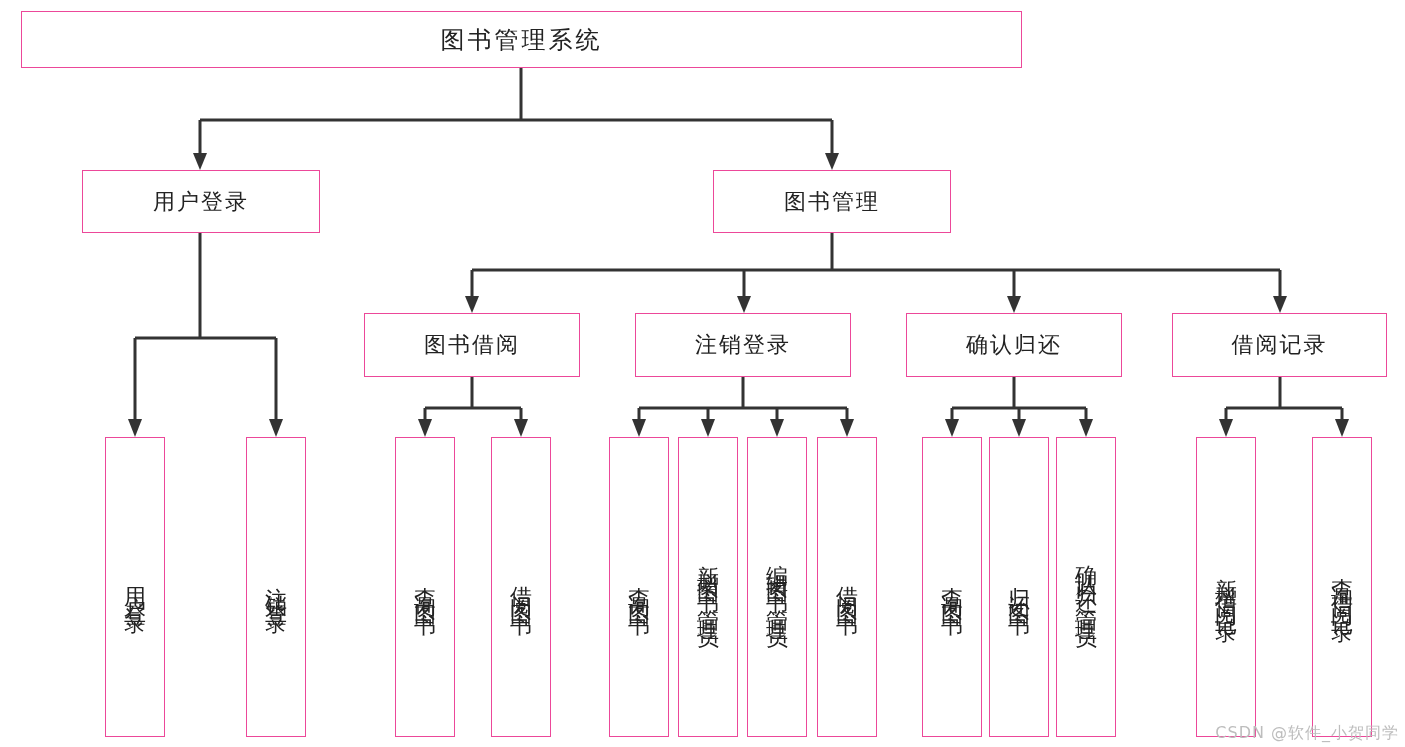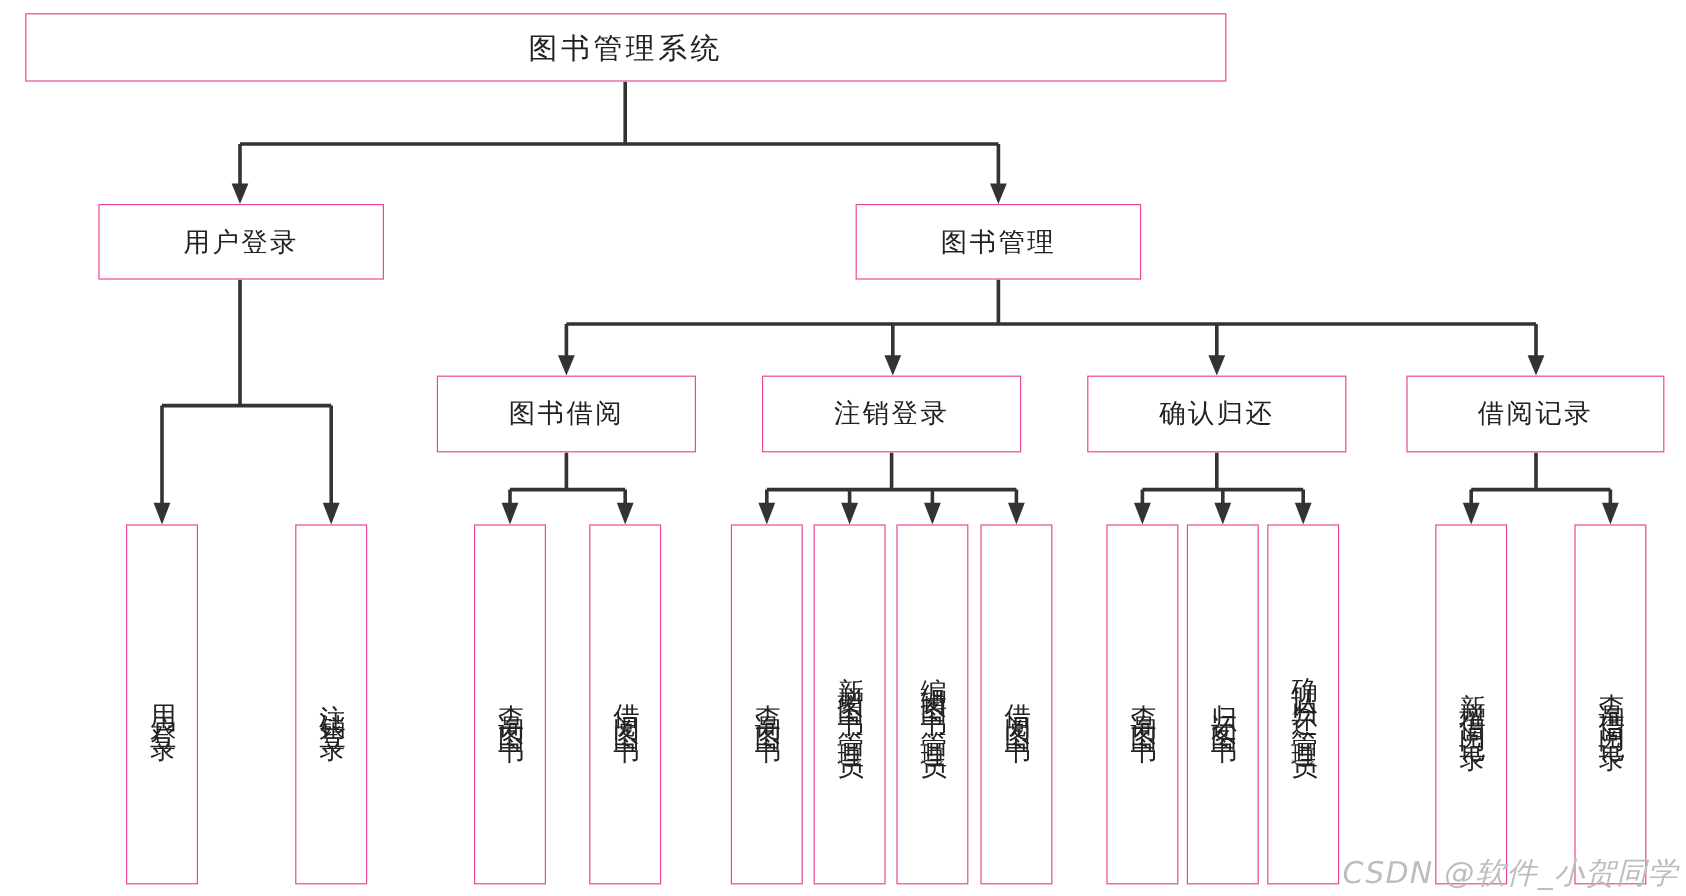--- a/index.html
+++ b/index.html
@@ -60,24 +60,23 @@
   .l-c4 { left: 817px; }
   .l-d1 { left: 922px; }
   .l-d2 { left: 989px; }
   .l-d3 { left: 1056px; }
   .l-e1 { left: 1196px; }
   .l-e2 { left: 1312px; }
   .watermark {
     position: absolute;
     right: 6px;
     bottom: 3px;
-    font-size: 25px;
+    font-size: 16px;
     letter-spacing: 1px;
     color: #bdbdbd;
-    font-style: italic;
   }
 </style>
 </head>
 <body>
 
 <div id="canvas">
 
   <svg class="connectors" viewBox="0 0 1405 747" xmlns="http://www.w3.org/2000/svg">
     <g>
       <path fill="none" stroke-width="3" d="M521,68 V120 M200,120 H832 M200,120 V154 M832,120 V154" stroke="#333333"></path>

